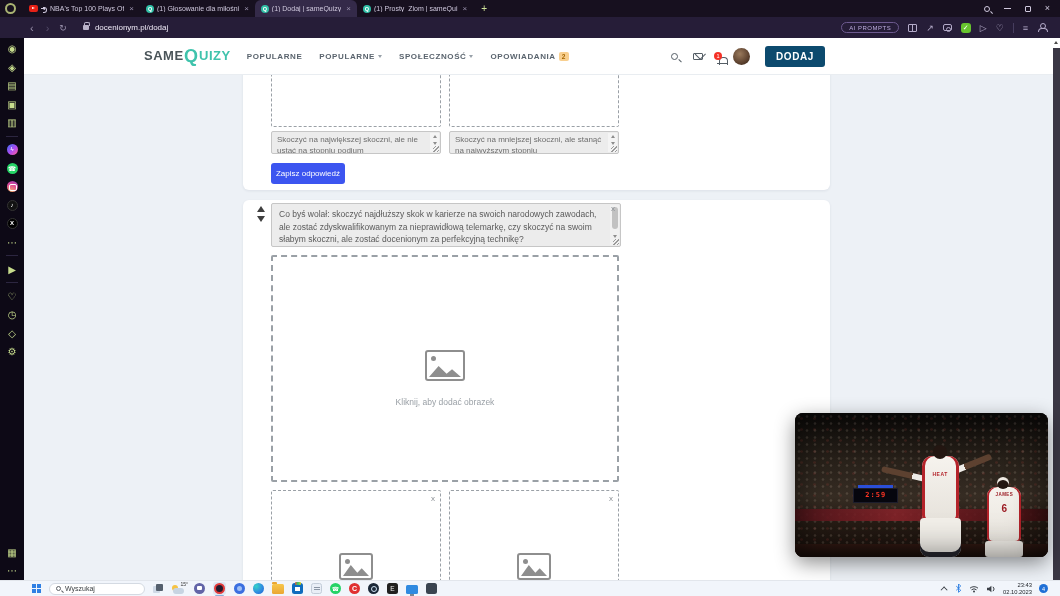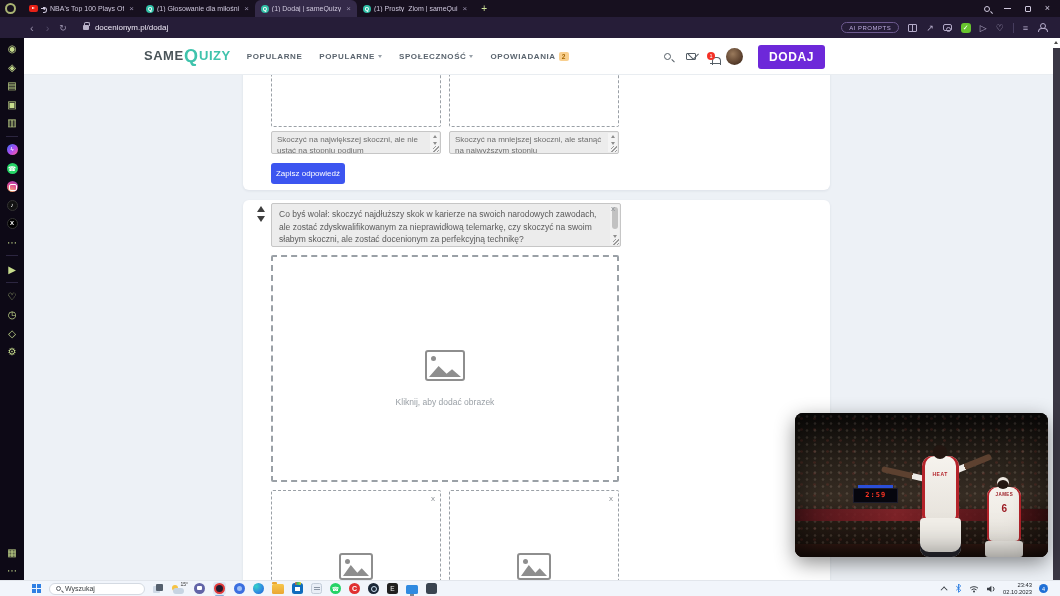--- a/index.html
+++ b/index.html
@@ -79,21 +79,21 @@
   .h-mag { width:7px; height:7px; border:1.4px solid #555e66; border-radius:50%; position:relative; }
   .h-mag::after { content:""; position:absolute; left:6px; top:6px; width:3.5px; height:1.4px; background:#555e66; transform:rotate(45deg); }
   .h-mail { width:10px; height:7.5px; border:1.2px solid #555e66; border-radius:1px; position:relative; }
   .h-mail::after { content:""; position:absolute; left:0; top:0; width:7px; height:7px; border-right:1.2px solid #555e66; border-bottom:1.2px solid #555e66; transform:rotate(45deg) translate(-1px,-4.2px); }
   .h-bell { width:9px; height:10px; position:relative; }
   .h-bell::before { content:""; position:absolute; left:1px; top:0; width:7px; height:7px; border:1.2px solid #555e66; border-bottom:none; border-radius:4px 4px 0 0; }
   .h-bell::after { content:""; position:absolute; left:-0.5px; top:6.5px; width:10px; height:1.4px; background:#555e66; }
   .bell-wrap { position:relative; }
   .bell-badge { position:absolute; right:-4px; top:-5px; background:#f53126; color:#fff; width:8px; height:8px; border-radius:50%; font-size:5.5px; display:flex; align-items:center; justify-content:center; }
   .avatar { width:17px; height:17px; border-radius:50%; background:radial-gradient(circle at 40% 35%,#9a7a5c,#5d422f 60%,#2c1d12); }
-  .btn-dodaj { background:#6d28d9; color:#fff; font-size:12px; font-weight:bold; letter-spacing:.6px; padding:5px 11px; border-radius:3px; }
+  .btn-dodaj { background:#0c4a6e; color:#fff; font-size:10px; font-weight:bold; letter-spacing:.6px; padding:5px 11px; border-radius:3px; }
 
   .content { position:absolute; left:0; top:37px; width:100%; height:505px; overflow:hidden; }
   .card { position:absolute; background:#fff; border-radius:6px; box-shadow:0 1px 3px rgba(30,40,60,.08); }
   #card1 { left:219px; top:-16px; width:587px; height:131px; }
   #card2 { left:219px; top:125px; width:587px; height:400px; }
 
   .dashed { border:1.5px dashed #9aa0a6; border-radius:2px; background:#fff; position:absolute; }
   .ans-ta { position:absolute; width:170px; height:23px; background:#ececec; border:1px solid #c6c6c6; border-radius:2px; color:#6e6e6e; font-size:8px; line-height:10.5px; padding:3px 16px 0 5px; overflow:hidden; }
   .ta-scroll { position:absolute; right:1px; top:1px; width:9px; bottom:1px; background:#f4f4f4; }
   .ta-scroll .up { position:absolute; left:2.5px; top:2px; border-left:2.5px solid transparent; border-right:2.5px solid transparent; border-bottom:3px solid #8d8d8d; }

